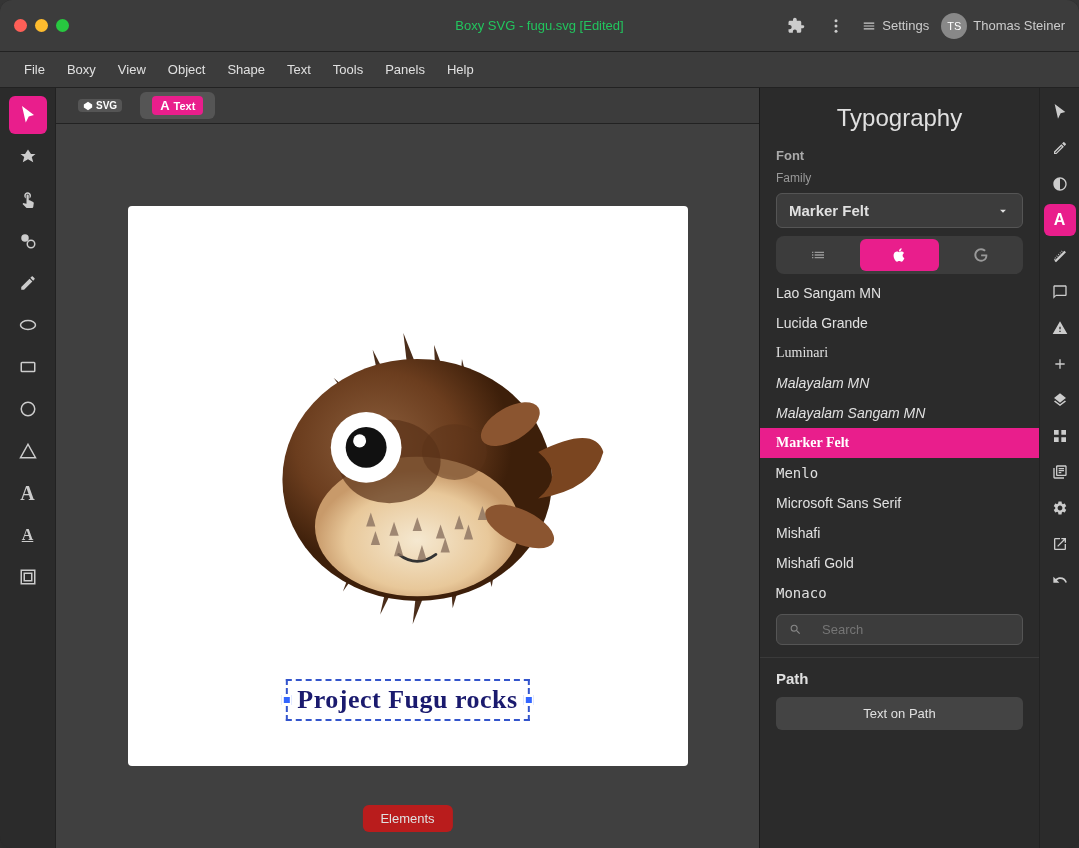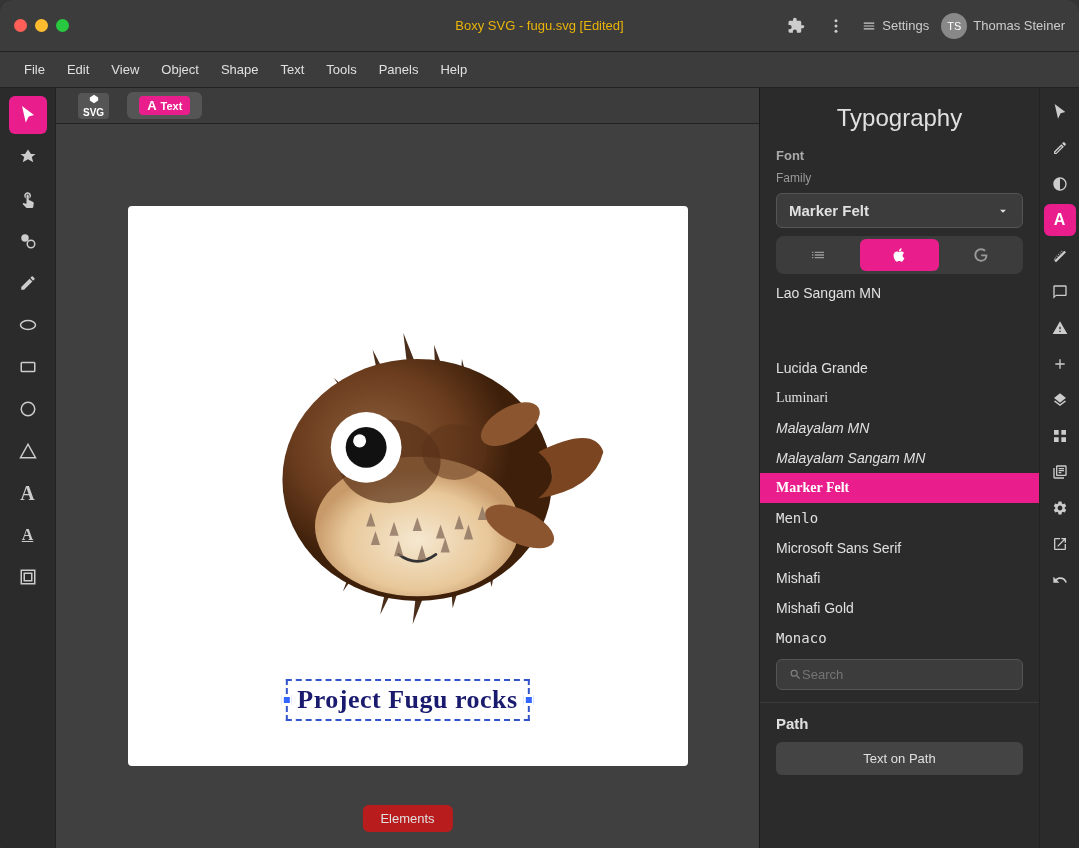--- a/index.html
+++ b/index.html
@@ -44,21 +44,21 @@
       border-radius: 50%;
     }
     .tl-red { background: #ff5f57; }
     .tl-yellow { background: #febc2e; }
     .tl-green { background: #28c840; }
     .title-center {
       position: absolute;
       left: 50%;
       transform: translateX(-50%);
       font-size: 13px;
-      color: #eab308;
+      color: #22c55e;
       white-space: nowrap;
     }
     .titlebar-right {
       margin-left: auto;
       display: flex;
       align-items: center;
       gap: 12px;
     }
     .titlebar-icon {
       width: 28px;
@@ -175,21 +175,20 @@
     .svg-badge {
       background: #555;
       color: #fff;
       font-size: 10px;
       font-weight: bold;
       padding: 1px 5px;
       border-radius: 4px;
       display: flex;
       align-items: center;
       gap: 3px;
-      flex-direction: column;
     }
     .text-badge {
       background: #e91e8c;
       color: #fff;
       font-size: 11px;
       font-weight: bold;
       padding: 2px 8px;
       border-radius: 4px;
       display: flex;
       align-items: center;
@@ -337,21 +336,21 @@
     }
     .font-list-item.selected { background: #e91e8c; color: white; }
     .search-box {
       margin: 6px 16px 12px;
       background: #3c3c3c;
       border: 1px solid #555;
       border-radius: 6px;
       padding: 7px 12px;
       display: flex;
       align-items: center;
-      gap: 0;
+      gap: 20px;
     }
     .search-box input {
       background: transparent;
       border: none;
       outline: none;
       color: #aaa;
       font-size: 13px;
       flex: 1;
     }
     .path-section {
@@ -432,21 +431,21 @@
       </div>
       <div class="user-btn">
         <div class="user-avatar">TS</div>
         <span>Thomas Steiner</span>
       </div>
     </div>
   </div>
 
   <div class="menubar">
     <div class="menu-item">File</div>
-    <div class="menu-item">Edit</div>
+    <div class="menu-item">Boxy</div>
     <div class="menu-item">View</div>
     <div class="menu-item">Object</div>
     <div class="menu-item">Shape</div>
     <div class="menu-item">Text</div>
     <div class="menu-item">Tools</div>
     <div class="menu-item">Panels</div>
     <div class="menu-item">Help</div>
   </div>
 
   <div class="main">
@@ -634,21 +633,21 @@
           <div class="font-source-tab">
             <svg viewBox="0 0 24 24" fill="currentColor">
                 <path d="M21.35,11.1H12.18V13.83H18.69C18.36,17.64 15.19,19.27 12.19,19.27C8.36,19.27 5,16.25 5,12C5,7.9 8.2,4.73 12.2,4.73C15.29,4.73 17.1,6.7 17.1,6.7L19,4.72C19,4.72 16.56,2 12.1,2C6.42,2 2.03,6.8 2.03,12C2.03,17.05 6.16,22 12.25,22C17.6,22 21.5,18.33 21.5,12.91C21.5,11.76 21.35,11.1 21.35,11.1V11.1Z"></path>
               </svg>
           </div>
         </div>
 
 
         <ul class="font-list">
           <li class="font-list-item" style="font-family:'Lao Sangam MN', sans-serif;">Lao Sangam MN</li>
-          <li class="font-list-item" style="font-family:'Lucida Grande', sans-serif;margin-top:45px;">Lucida Grande</li>
+          <li class="font-list-item" style="font-family:'Lucida Grande', sans-serif;">Lucida Grande</li>
           <li class="font-list-item" style="font-family:'Luminari', fantasy;">Luminari</li>
           <li class="font-list-item" style="font-family:'Malayalam MN', sans-serif;font-style:italic;">Malayalam MN</li>
           <li class="font-list-item" style="font-family:'Malayalam Sangam MN', sans-serif;font-style:italic;">Malayalam Sangam MN</li>
           <li class="font-list-item selected" style="font-family:'Marker Felt','Comic Sans MS',cursive; font-weight:bold;">Marker Felt</li>
           <li class="font-list-item" style="font-family:'Menlo', monospace;">Menlo</li>
           <li class="font-list-item" style="font-family:'Microsoft Sans Serif', sans-serif;">Microsoft Sans Serif</li>
           <li class="font-list-item">Mishafi</li>
           <li class="font-list-item">Mishafi Gold</li>
           <li class="font-list-item" style="font-family:'Monaco', monospace;">Monaco</li>
         </ul>

